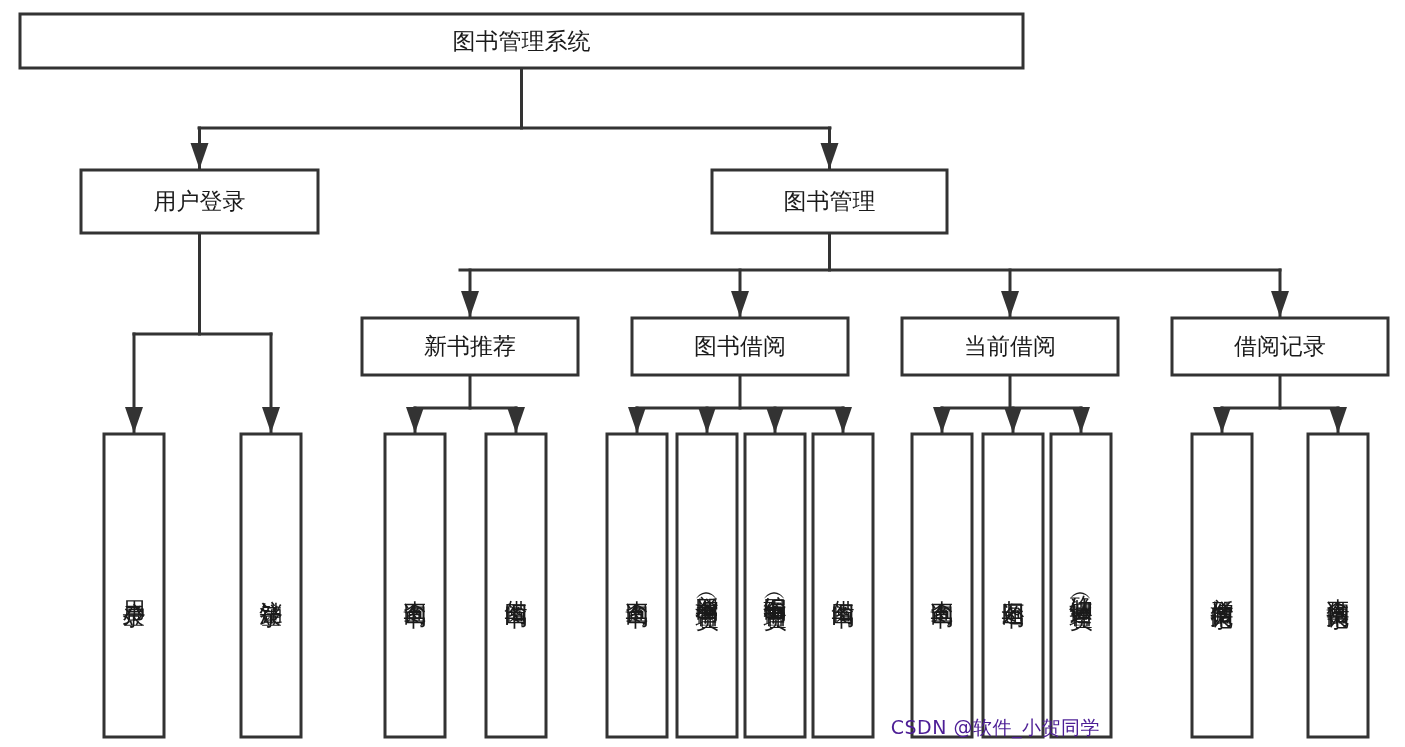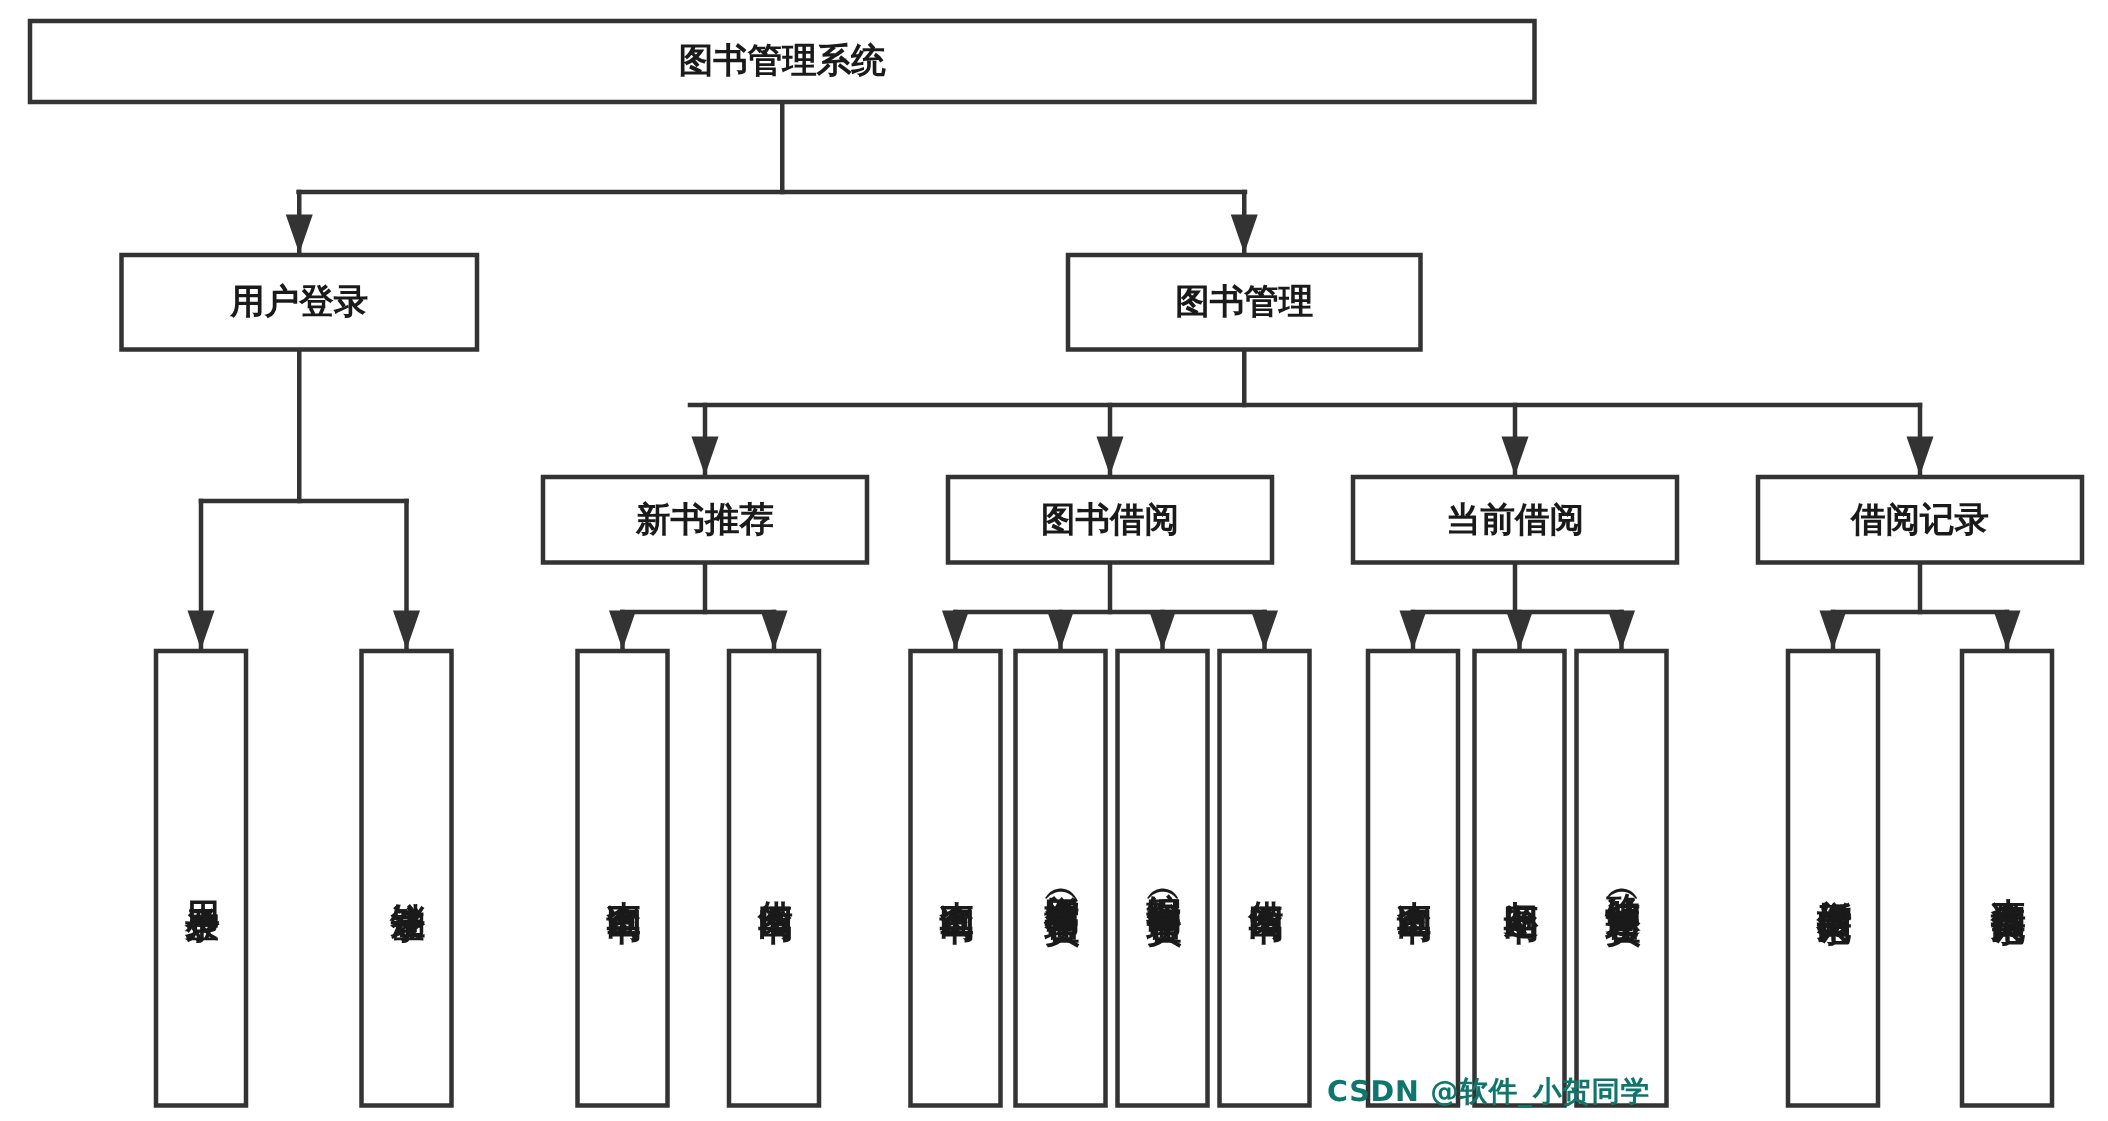--- a/index.html
+++ b/index.html
@@ -11,21 +11,20 @@
     width: 1405px;
     height: 747px;
     font-family: "DejaVu Sans", "Liberation Sans", sans-serif;
     overflow: hidden;
   }
   #diagram-root {
     position: relative;
     width: 1114px;
     height: 747px;
     background: #ffffff;
-    font-weight: bold;
   }
   svg#tree-svg {
     position: absolute;
     left: 0;
     top: 0;
     width: 1405px;
     height: 747px;
     display: block;
   }
   .node-box {
@@ -64,21 +63,21 @@
     align-items: center;
     justify-content: center;
     pointer-events: none;
   }
   .watermark {
     position: absolute;
     right: 14px;
     bottom: 6px;
     font-family: "DejaVu Sans", "Liberation Sans", sans-serif;
     font-size: 19px;
-    color: #0f766e;
+    color: #4c1d95;
     letter-spacing: 0.5px;
     white-space: nowrap;
   }
 </style>
 </head>
 <body>
 
 <div id="diagram-root">
 
   <svg id="tree-svg" viewBox="0 0 1405 747" xmlns="http://www.w3.org/2000/svg">

